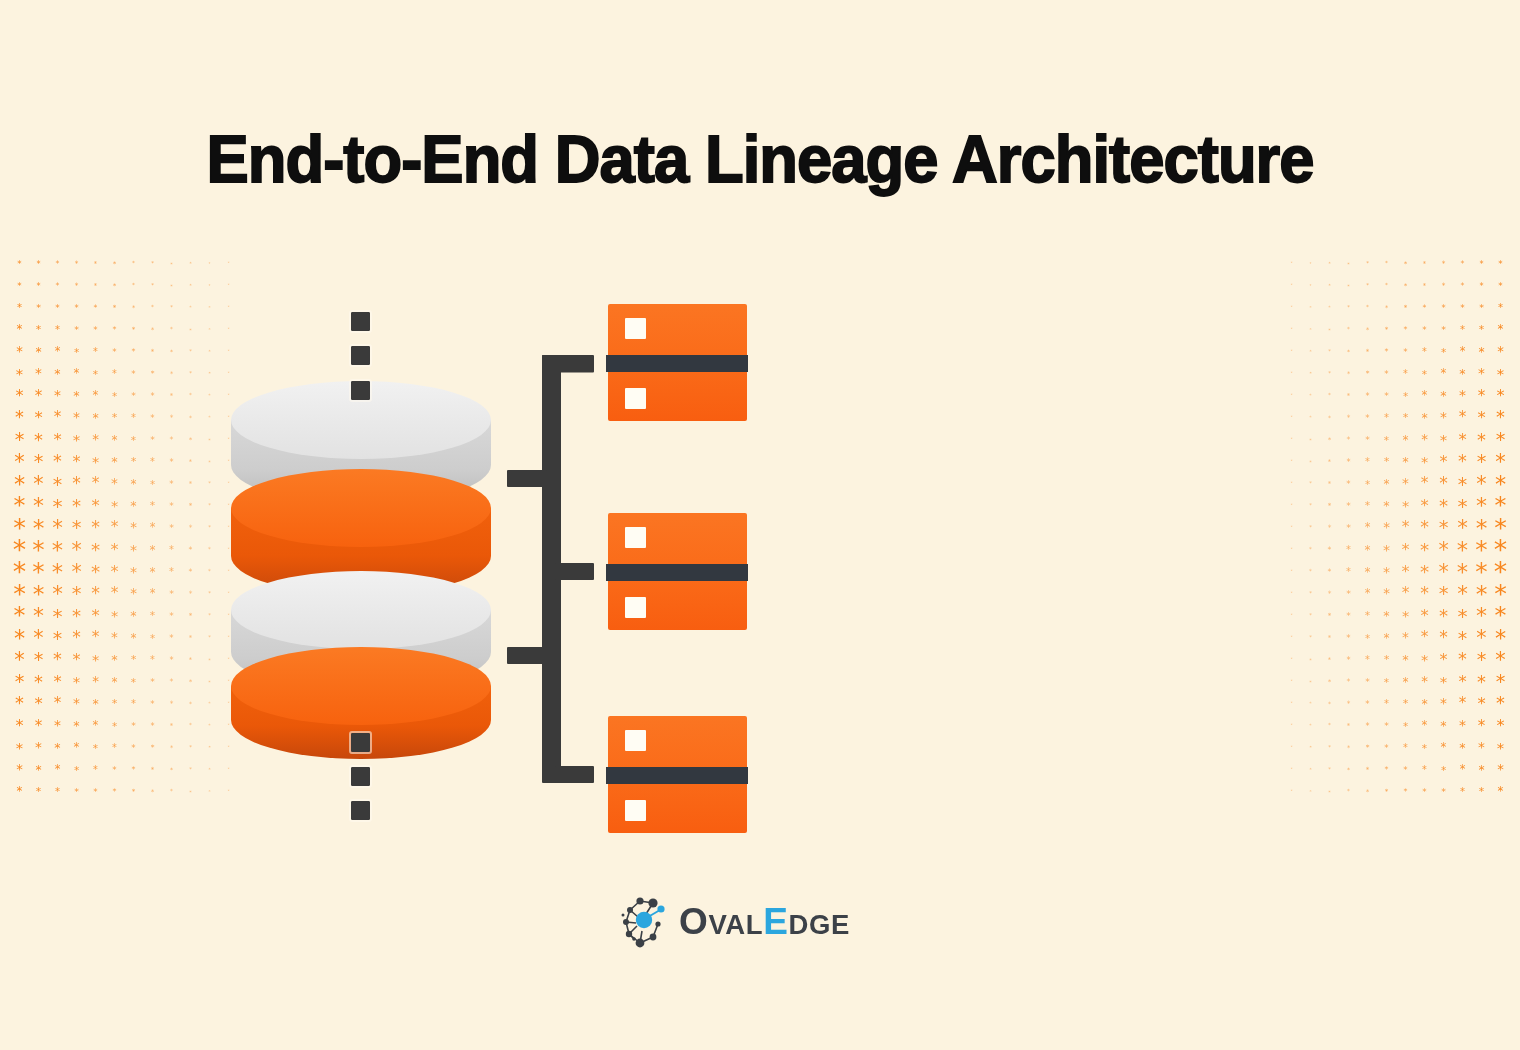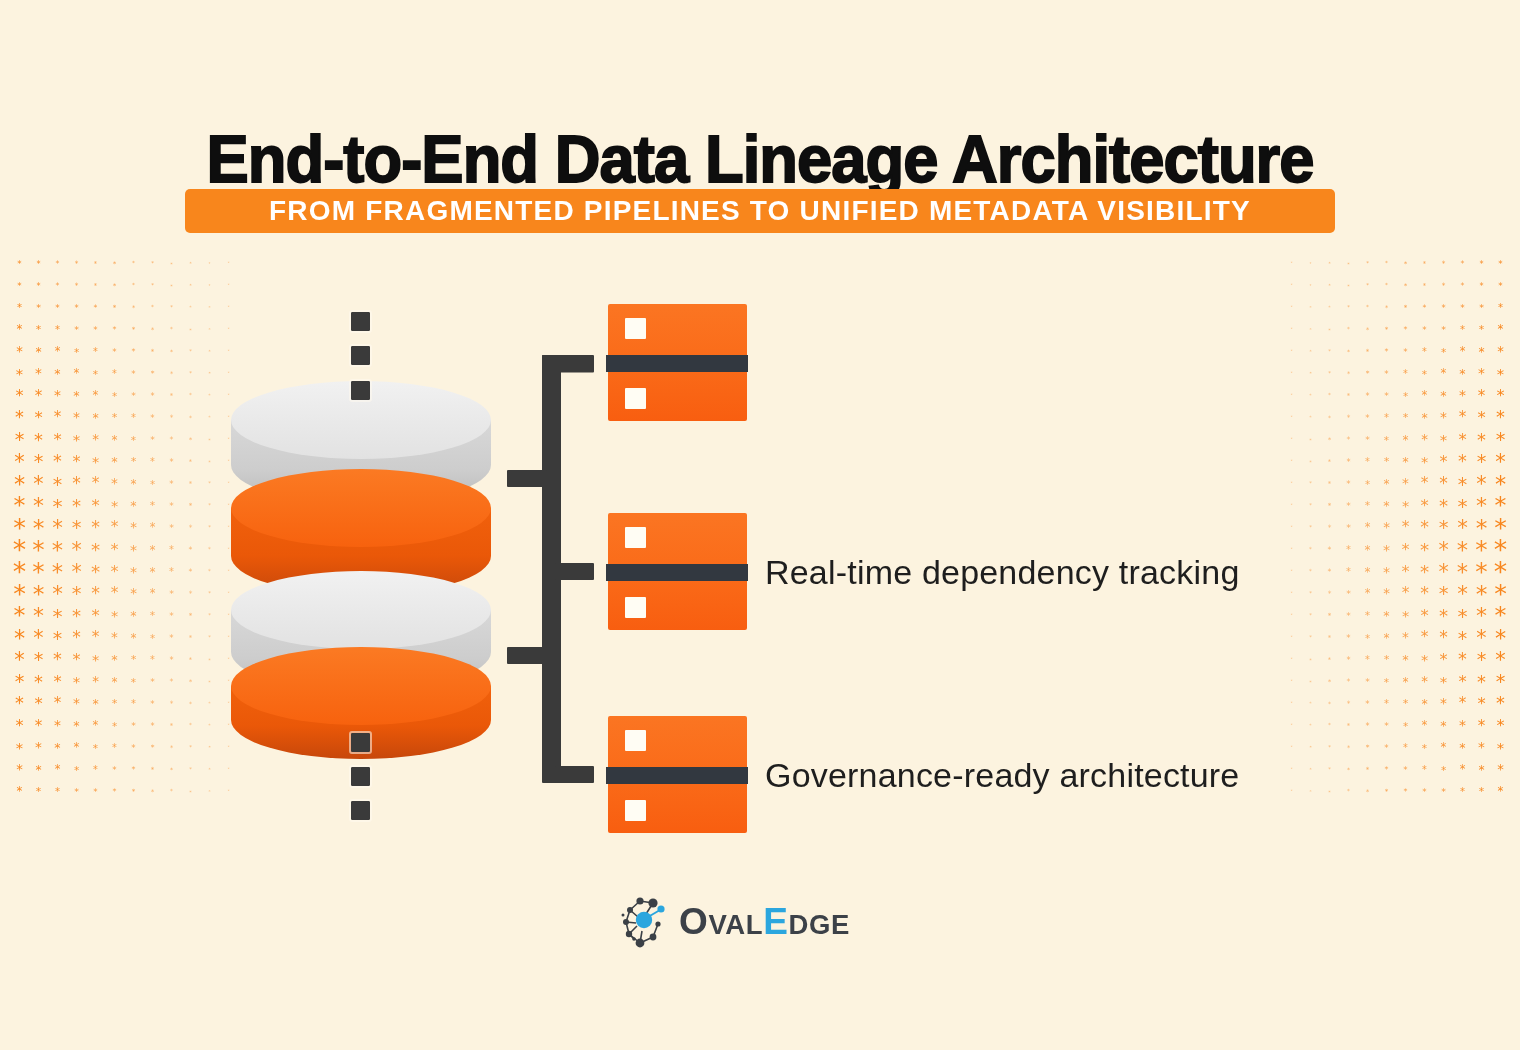--- a/index.html
+++ b/index.html
@@ -696,23 +696,20 @@
       <span class="dot" style="font-size: 7.9px; opacity: 0.77; color: rgb(248, 134, 29);">*</span>
       <span class="dot" style="font-size: 8.7px; opacity: 0.82; color: rgb(248, 134, 29);">*</span>
       <span class="dot" style="font-size: 9.4px; opacity: 0.86; color: rgb(248, 134, 29);">*</span>
       <span class="dot" style="font-size: 10.1px; opacity: 0.91; color: rgb(248, 134, 29);">*</span>
       <span class="dot" style="font-size: 10.9px; opacity: 0.95; color: rgb(248, 134, 29);">*</span>
       <span class="dot" style="font-size: 11.6px; opacity: 1; color: rgb(248, 134, 29);">*</span>
     </div>
 
   <h1 class="title">End-to-End Data Lineage Architecture</h1>
 
-  <div class="banner">
-    <span>FROM FRAGMENTED PIPELINES TO UNIFIED METADATA VISIBILITY</span>
-  </div>
 
   <svg class="stack-svg" viewBox="0 0 275 430">
     <defs>
       <linearGradient id="grayTop" x1="0" y1="0" x2="0" y2="1">
         <stop offset="0" stop-color="#F1F1F1"></stop>
           <stop offset="1" stop-color="#E2E2E2"></stop>
       </linearGradient>
       <linearGradient id="grayBody" x1="0" y1="0" x2="0" y2="1">
         <stop offset="0" stop-color="#D8D8D8"></stop>
           <stop offset=".6" stop-color="#CDCDCD"></stop>
@@ -777,22 +774,20 @@
     <div class="led top"></div>
     <div class="stripe"></div>
     <div class="led bottom"></div>
   </div>
   <div class="server" style="top:716px">
     <div class="led top"></div>
     <div class="stripe"></div>
     <div class="led bottom"></div>
   </div>
 
-  <div class="node-label n2">Real-time dependency tracking</div>
-  <div class="node-label n3">Governance-ready architecture</div>
 
   <div class="logo">
     <svg width="47" height="57" viewBox="0 0 47 57">
       <g stroke="#3B4046" stroke-width="1.6" fill="none">
         <path d="M20,8 L33,10 M20,8 L10,17 M10,17 L6,29 M6,29 L9,41 M9,41 L20,50 M20,50 L33,44 M33,44 L38,31 M33,10 L26,21 M10,17 L18,24 M6,29 L16,30 M9,41 L17,33 M20,50 L22,38 M14,46 L9,41"></path>
       </g>
       <g fill="#3B4046">
         <circle cx="20" cy="8" r="3.6"></circle>
         <circle cx="33" cy="10" r="4.6"></circle>
         <circle cx="10" cy="17" r="3"></circle>

